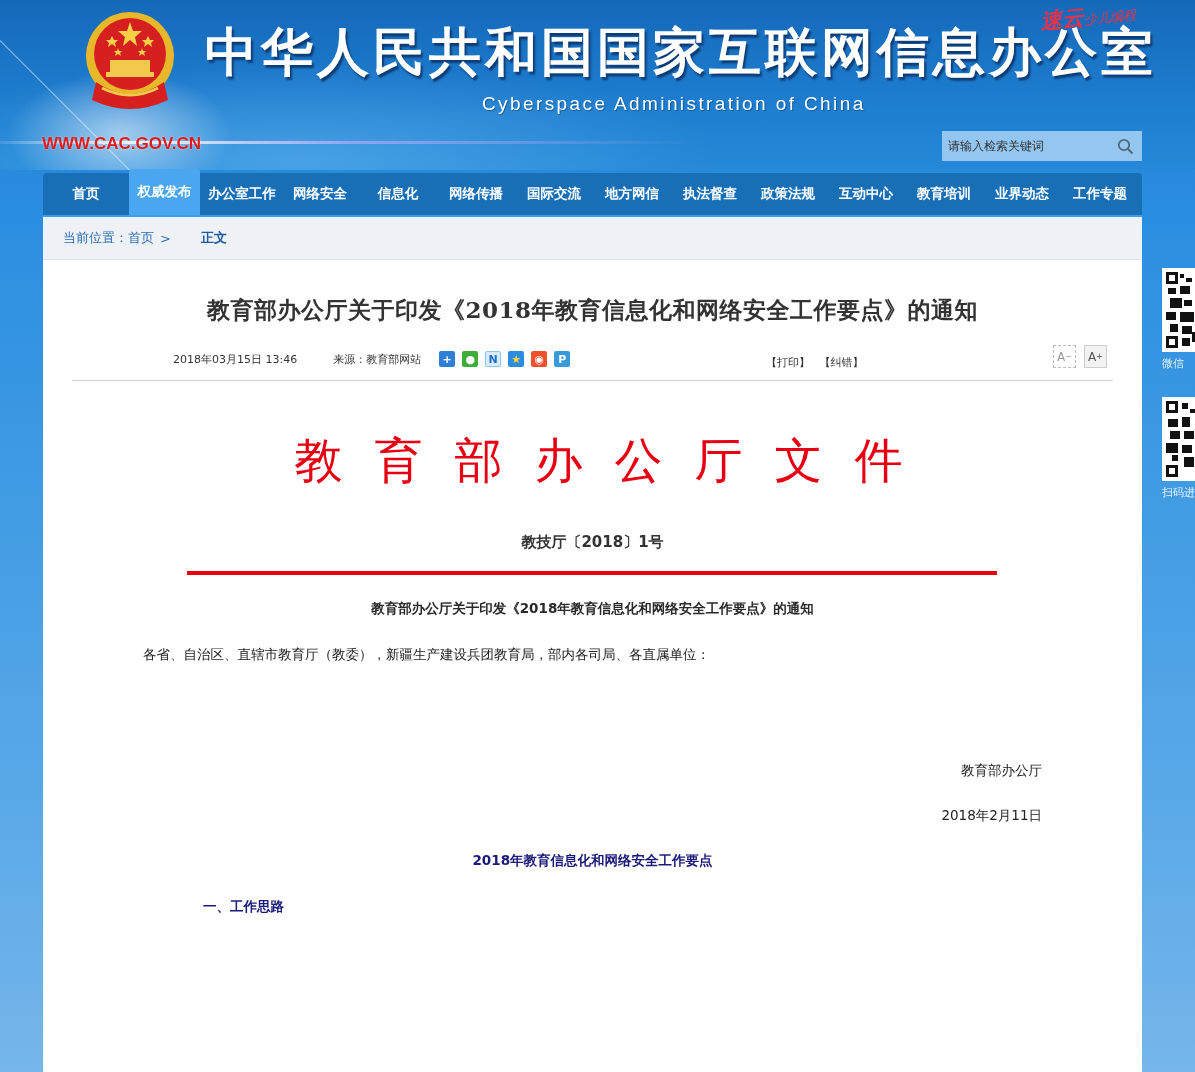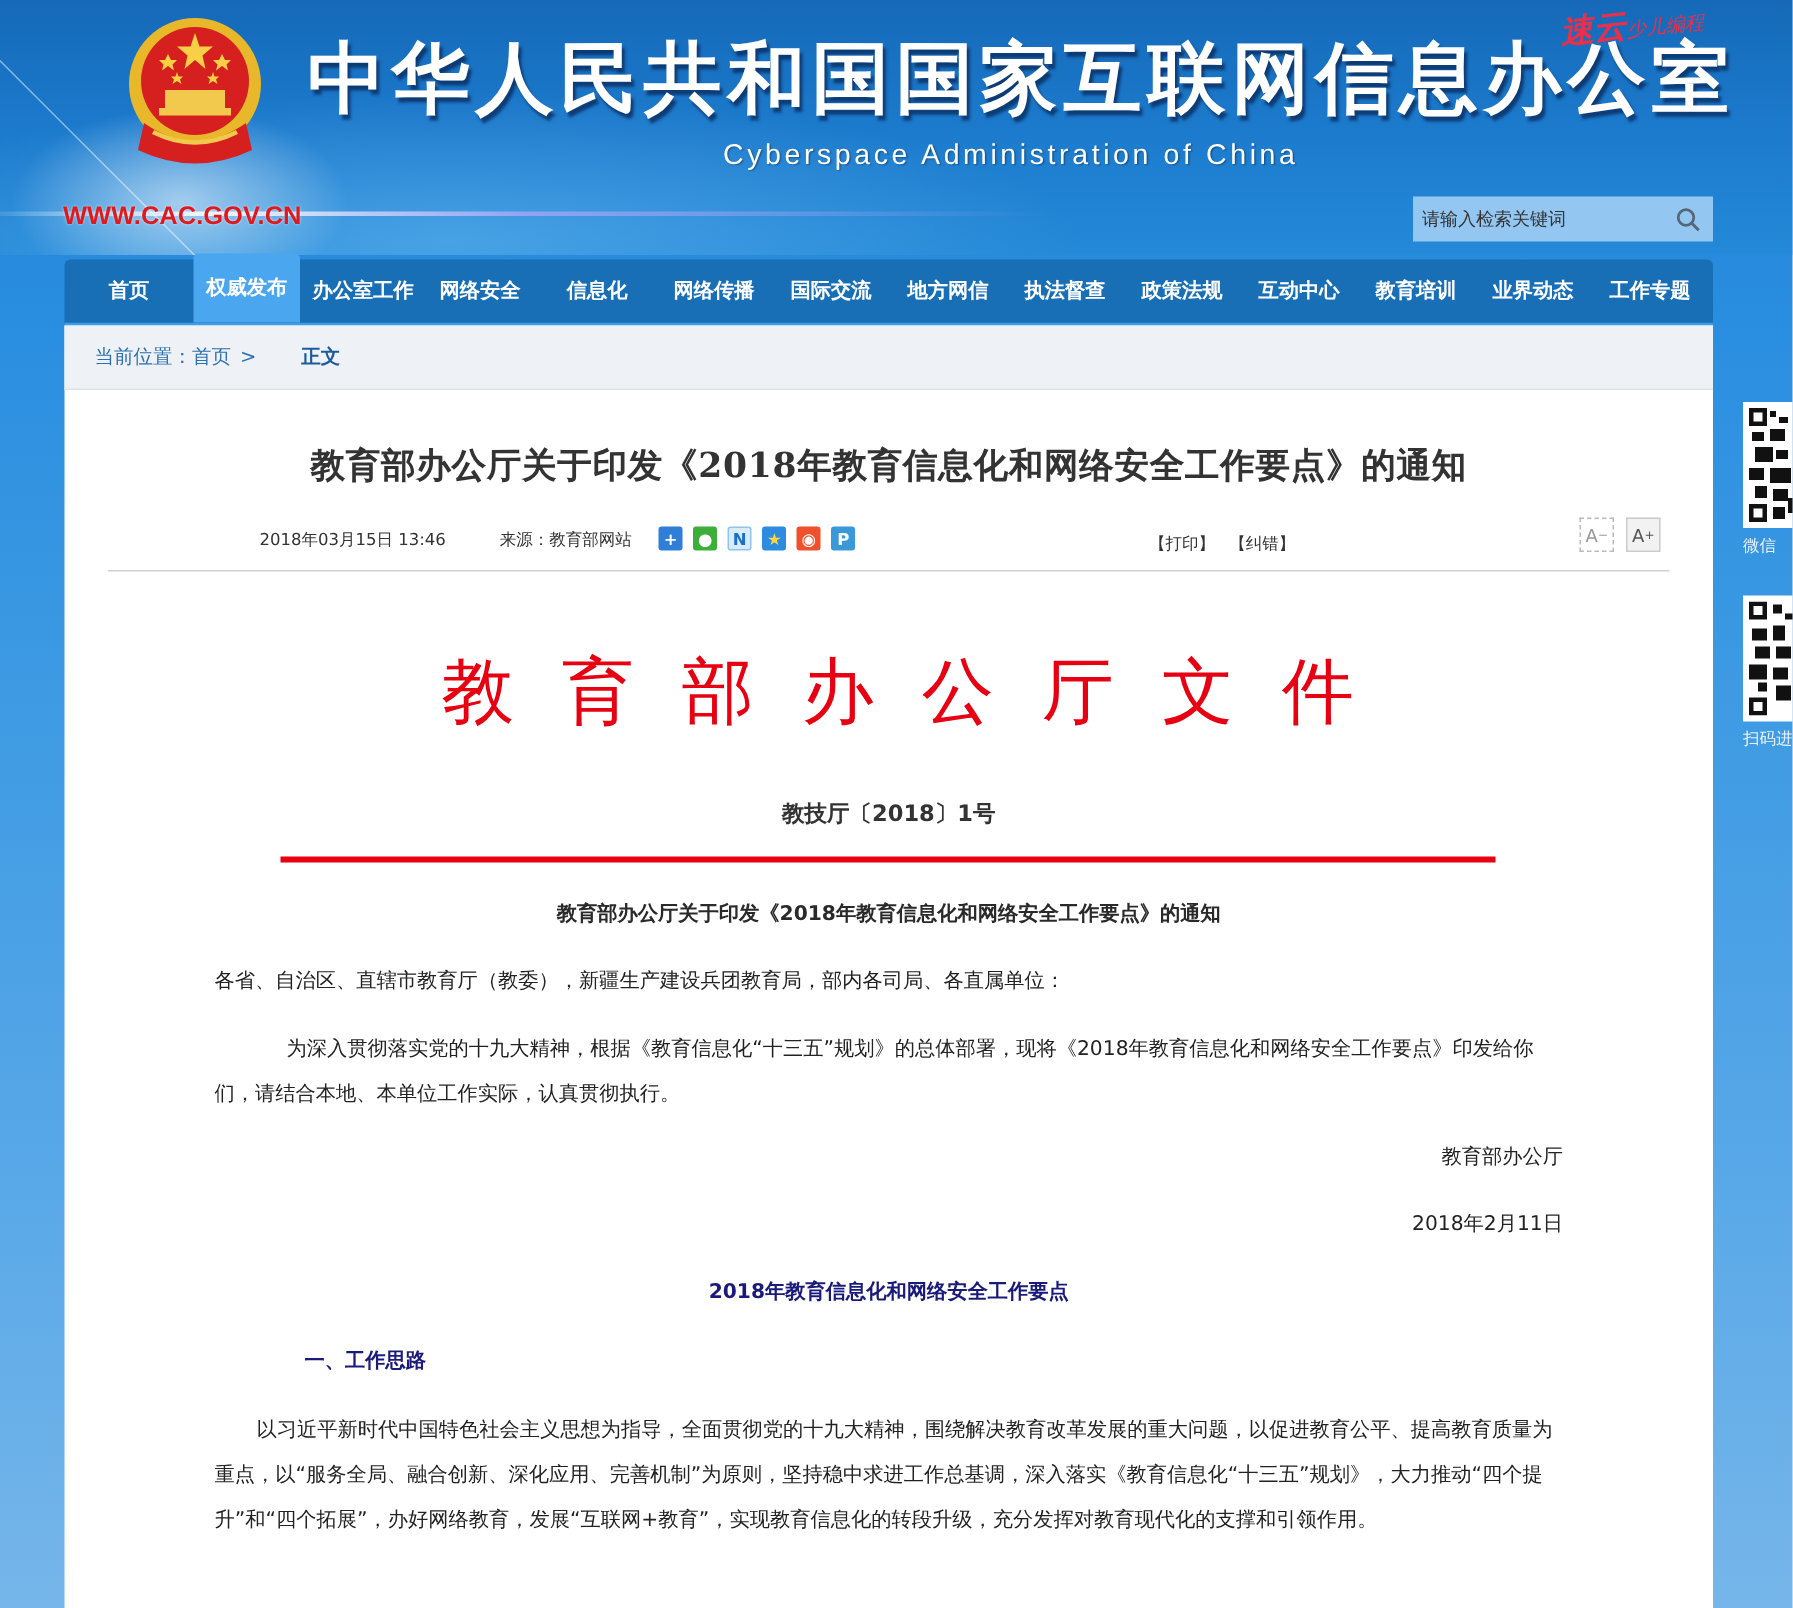--- a/index.html
+++ b/index.html
@@ -259,27 +259,25 @@
   </div>
 
   <div class="meta-line"></div>
 
   <div class="doc-header">教育部办公厅文件</div>
   <div class="doc-number">教技厅〔2018〕1号</div>
   <div class="red-rule"></div>
 
   <div class="notice-title">教育部办公厅关于印发《2018年教育信息化和网络安全工作要点》的通知</div>
   <p class="para p-recipients">各省、自治区、直辖市教育厅（教委），新疆生产建设兵团教育局，部内各司局、各直属单位：</p>
-  <p class="para p-intro">为深入贯彻落实党的十九大精神，根据《教育信息化“十三五”规划》的总体部署，现将《2018年教育信息化和网络安全工作要点》印发给你们，请结合本地、本单位工作实际，认真贯彻执行。</p>
   <div class="signature">教育部办公厅</div>
   <div class="sig-date">2018年2月11日</div>
 
   <div class="points-title">2018年教育信息化和网络安全工作要点</div>
   <div class="section-title">一、工作思路</div>
-  <p class="para p-section1">以习近平新时代中国特色社会主义思想为指导，全面贯彻党的十九大精神，围绕解决教育改革发展的重大问题，以促进教育公平、提高教育质量为重点，以“服务全局、融合创新、深化应用、完善机制”为原则，坚持稳中求进工作总基调，深入落实《教育信息化“十三五”规划》，大力推动“四个提升”和“四个拓展”，办好网络教育，发展“互联网+教育”，实现教育信息化的转段升级，充分发挥对教育现代化的支撑和引领作用。</p>
 </div>
 
 <div class="side-qr qr1">
   <div class="qr">
     <svg width="32" height="76" viewBox="0 0 32 76">
       <rect x="0" y="0" width="12" height="12" fill="#111"></rect>
         <rect x="3" y="3" width="6" height="6" fill="#fff"></rect>
       <rect x="0" y="64" width="12" height="12" fill="#111"></rect>
         <rect x="3" y="67" width="6" height="6" fill="#fff"></rect>
       <rect x="14" y="2" width="4" height="4" fill="#111"></rect>

